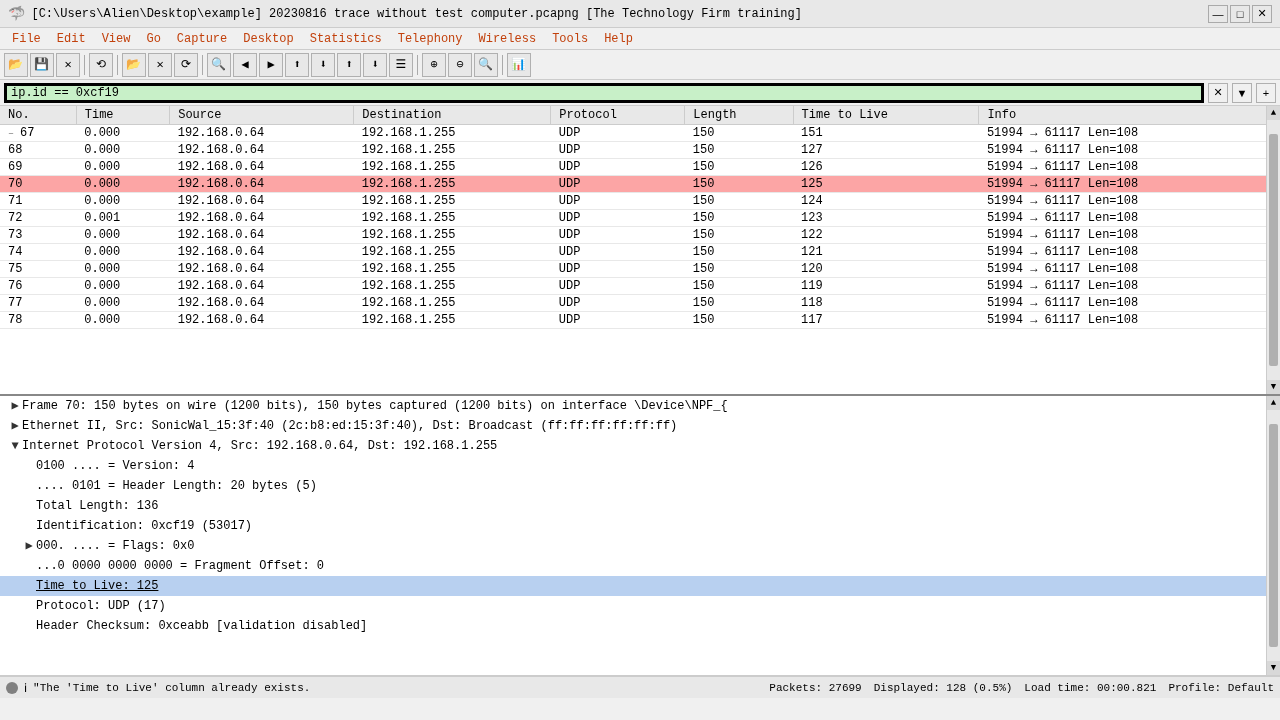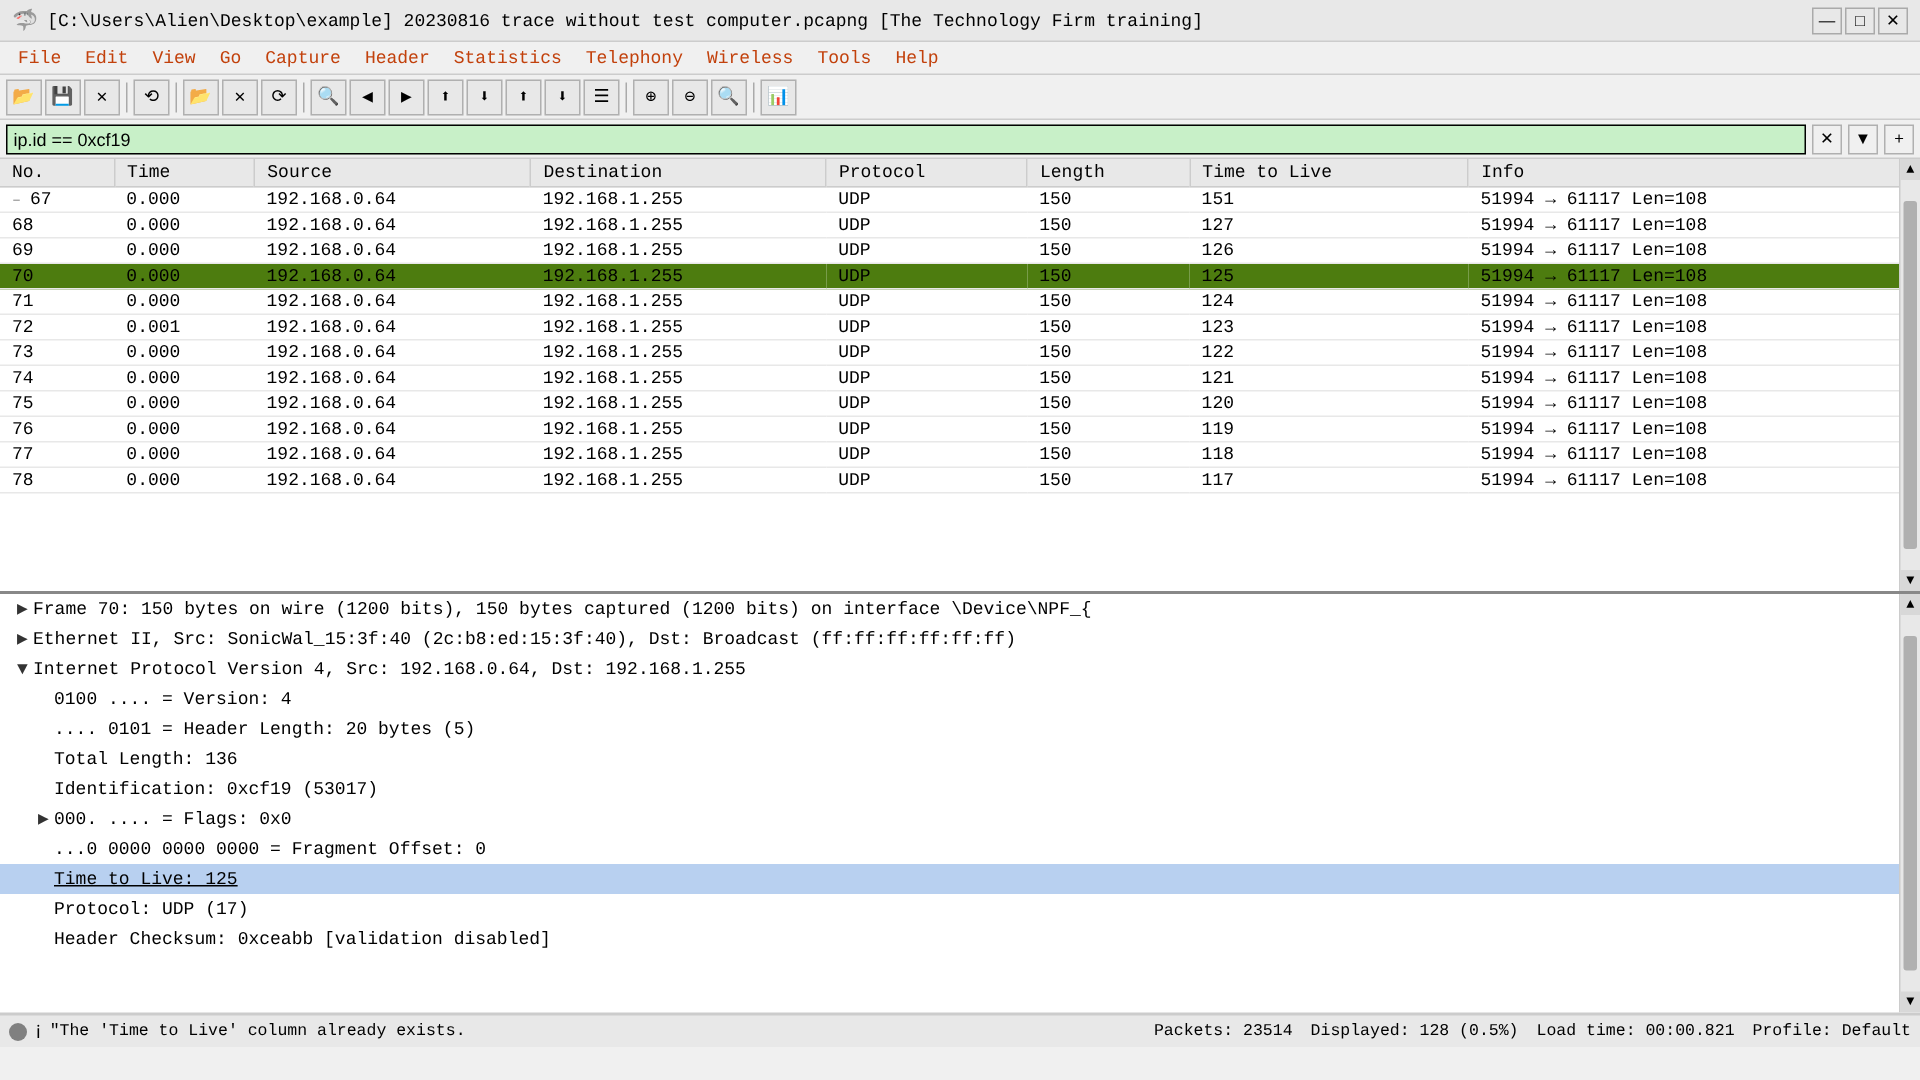--- a/index.html
+++ b/index.html
@@ -62,24 +62,24 @@
       display: flex;
       align-items: center;
       padding: 0 4px;
       gap: 4px;
       border-bottom: 1px solid #ccc;
     }
     #filter-input {
       flex: 1;
       height: 20px;
       background: #c8f0c8;
-      border: 1px solid #000000;
+      border: 3px solid #000000;
       padding: 0 4px;
       font-size: 12px;
-      font-family: Liberation Sans, sans-serif;
+      font-family: Liberation Mono, monospace;
     }
     .filter-btn {
       width: 20px; height: 20px;
       background: #f0f0f0;
       border: 1px solid #b0b0b0;
       display: flex; align-items: center; justify-content: center;
       cursor: pointer; font-size: 11px;
     }
 
     
@@ -102,21 +102,21 @@
       padding: 2px 8px;
       text-align: left;
       font-weight: normal;
       font-size: 12px;
       border-right: 1px solid #ccc;
       white-space: nowrap;
     }
     #packet-table tbody tr {
       border-bottom: 1px solid #e8e8e8;
     }
-    #packet-table tbody tr.selected { background: #4d7c0f; }
+    #packet-table tbody tr.selected { background: #fca5a5; }
     #packet-table tbody td {
       padding: 1px 8px;
       font-size: 12px;
       white-space: nowrap;
     }
     .row-marker { color: #888; font-size: 10px; }
 
     
     #detail-pane {
       background: white;
@@ -189,21 +189,21 @@
     <button class="title-btn">✕</button>
   </div>
 </div>
 
 <div id="menubar">
 <span class="menu-item">File</span>
     <span class="menu-item">Edit</span>
     <span class="menu-item">View</span>
     <span class="menu-item">Go</span>
     <span class="menu-item">Capture</span>
-    <span class="menu-item">Header</span>
+    <span class="menu-item">Desktop</span>
     <span class="menu-item">Statistics</span>
     <span class="menu-item">Telephony</span>
     <span class="menu-item">Wireless</span>
     <span class="menu-item">Tools</span>
     <span class="menu-item">Help</span>
   </div>
 
 <div id="toolbar">
 <div class="toolbar-btn">📂</div>
     <div class="toolbar-btn">💾</div>
@@ -404,18 +404,18 @@
   </div>
 </div>
 
 <div id="statusbar">
   <div id="statusbar-left">
     <div class="status-indicator"></div>
     <span style="font-size:12px;">ℹ</span>
     <span>"The 'Time to Live' column already exists.</span>
   </div>
   <div id="statusbar-right">
-    <span>Packets: 23514</span>
+    <span>Packets: 27699</span>
     <span>Displayed: 128 (0.5%)</span>
     <span>Load time: 00:00.821</span>
     <span>Profile: Default</span>
   </div>
 </div>
 
 </body></html>

